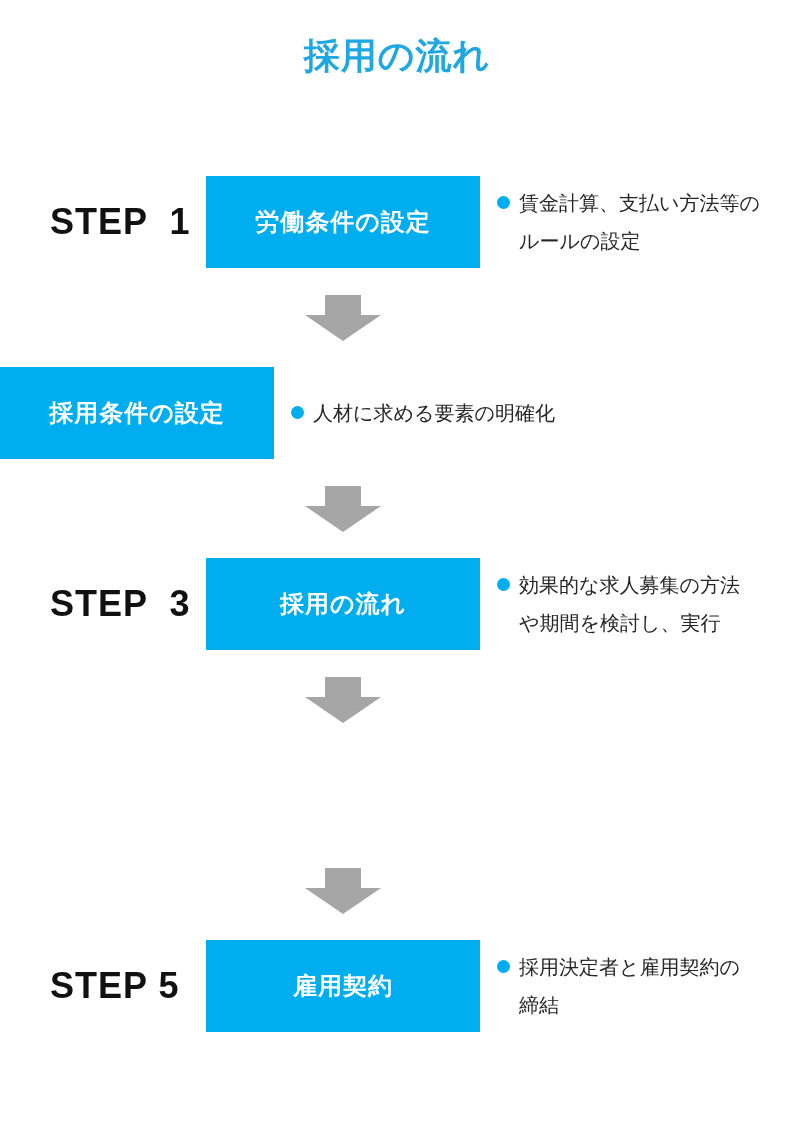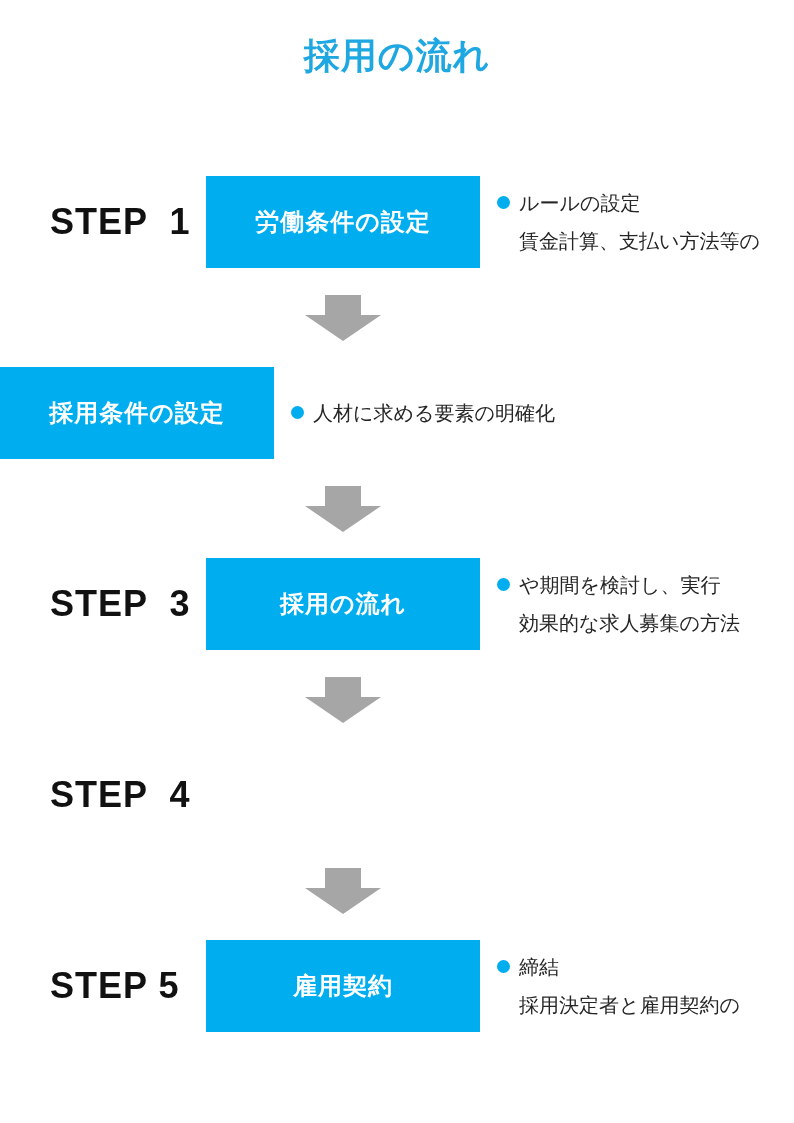--- a/index.html
+++ b/index.html
@@ -93,22 +93,22 @@
   <div class="title">採用の流れ</div>
 
   <div class="steps">
 
     <div class="step-row">
       <div class="step-label">STEP  1</div>
       <div class="step-box">労働条件の設定</div>
       <div class="step-desc">
         <span class="bullet"></span>
         <div class="desc-lines">
+          <div>賃金計算、支払い方法等の</div>
           <div>ルールの設定</div>
-          <div>賃金計算、支払い方法等の</div>
         </div>
       </div>
     </div>
 
     <div class="arrow-row">
       <svg class="arrow-svg" width="76" height="46" viewBox="0 0 76 46">
         <polygon points="20,0 56,0 56,20 76,20 38,46 0,20 20,20" fill="#A6A6A6"></polygon>
       </svg>
     </div>
 
@@ -127,48 +127,47 @@
         <polygon points="20,0 56,0 56,20 76,20 38,46 0,20 20,20" fill="#A6A6A6"></polygon>
       </svg>
     </div>
 
     <div class="step-row">
       <div class="step-label">STEP  3</div>
       <div class="step-box">採用の流れ</div>
       <div class="step-desc">
         <span class="bullet"></span>
         <div class="desc-lines">
+          <div>効果的な求人募集の方法</div>
           <div>や期間を検討し、実行</div>
-          <div>効果的な求人募集の方法</div>
         </div>
       </div>
     </div>
 
     <div class="arrow-row">
       <svg class="arrow-svg" width="76" height="46" viewBox="0 0 76 46">
         <polygon points="20,0 56,0 56,20 76,20 38,46 0,20 20,20" fill="#A6A6A6"></polygon>
       </svg>
     </div>
 
     <div class="step-row">
-      <div class="step-label">STEP  4</div>
     </div>
 
     <div class="arrow-row">
       <svg class="arrow-svg" width="76" height="46" viewBox="0 0 76 46">
         <polygon points="20,0 56,0 56,20 76,20 38,46 0,20 20,20" fill="#A6A6A6"></polygon>
       </svg>
     </div>
 
     <div class="step-row">
       <div class="step-label">STEP 5</div>
       <div class="step-box">雇用契約</div>
       <div class="step-desc">
         <span class="bullet"></span>
         <div class="desc-lines">
+          <div>採用決定者と雇用契約の</div>
           <div>締結</div>
-          <div>採用決定者と雇用契約の</div>
         </div>
       </div>
     </div>
 
   </div>
 </div>
 
 </body></html>

